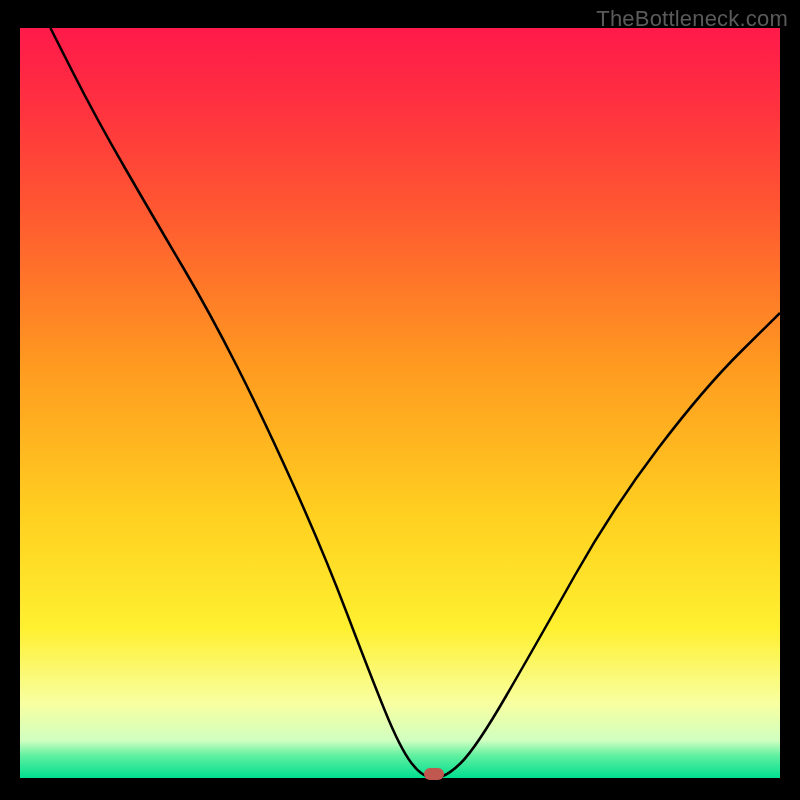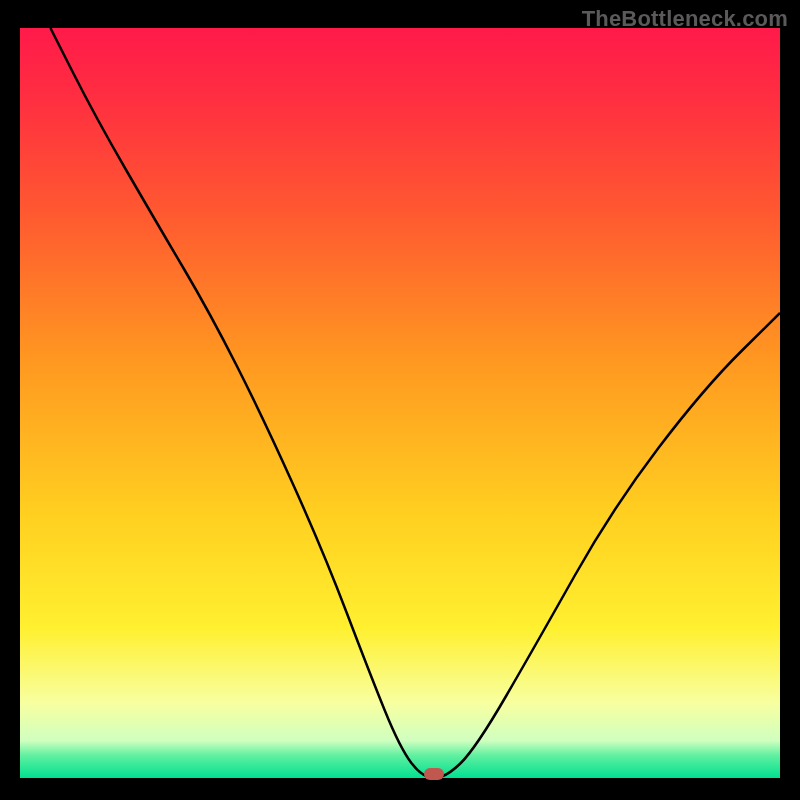--- a/index.html
+++ b/index.html
@@ -10,21 +10,21 @@
     background: #000;
     position: relative;
     font-family: Arial, sans-serif;
   }
   .watermark {
     position: absolute;
     top: 6px;
     right: 12px;
     color: #5a5a5a;
     font-size: 22px;
-    font-weight: 700;
+    font-weight: 400;
     z-index: 10;
     letter-spacing: 0.2px;
   }
   .frame {
     position: absolute;
     left: 20px;
     top: 28px;
     width: 760px;
     height: 750px;
     background: #000;

